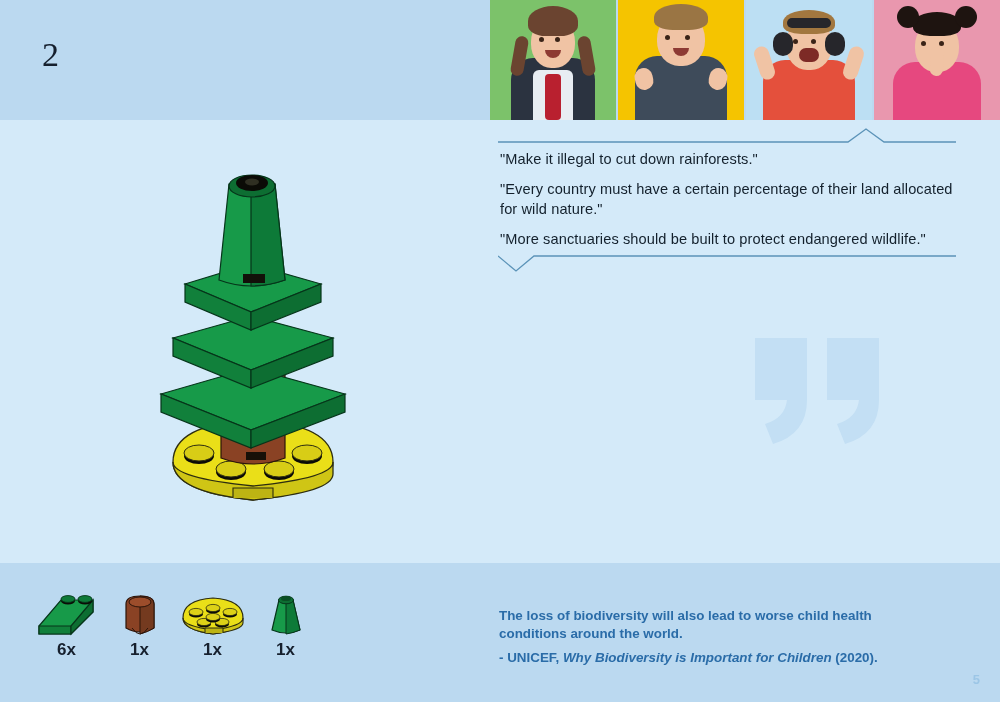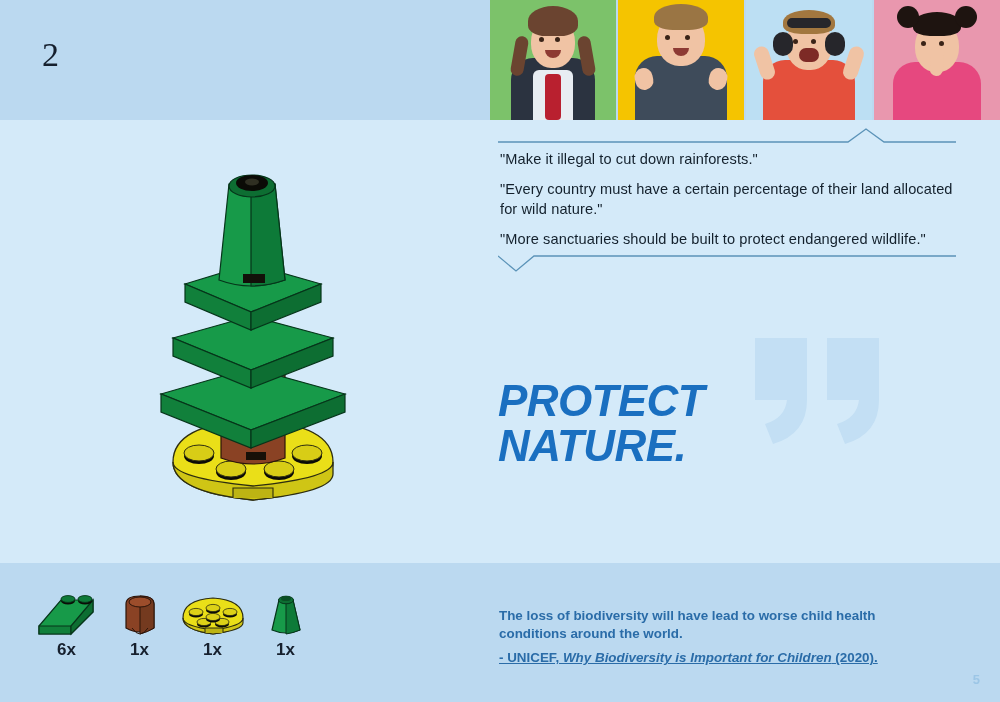--- a/index.html
+++ b/index.html
@@ -79,21 +79,21 @@
     z-index:3;
   }
   .bigquote{
     position:absolute;left:755px;top:338px;z-index:2;
     color:#c3dff4;font-size:0;line-height:0;
   }
 
   
   .source{position:absolute;left:499px;top:607px;width:430px;color:#2a6ca8;}
   .source .s1{font-size:13.4px;font-weight:bold;line-height:1.32;}
-  .source .s2{font-size:13.4px;font-weight:bold;margin-top:8px;text-decoration:underline;}
+  .source .s2{font-size:13.4px;font-weight:bold;margin-top:8px;}
   .source .s2 em{font-style:italic;}
 
   
   .parts{position:absolute;left:30px;top:588px;display:flex;align-items:flex-end;gap:0;}
   .part{width:73px;text-align:center;}
   .part .art{height:52px;display:flex;align-items:flex-end;justify-content:center;}
   .part .qty{
     margin-top:0;font-size:17px;font-weight:bold;color:#16202e;
     font-family:"Liberation Sans", sans-serif;
   }
@@ -251,27 +251,23 @@
 
   </div>
 
   <div class="bigquote">
     <svg width="130" height="108" viewBox="0 0 130 108" xmlns="http://www.w3.org/2000/svg">
       <path d="M0 0 H52 V62 Q52 96 18 106 L10 86 Q30 80 32 62 H0 Z" fill="#c3dff4"></path>
       <path d="M72 0 H124 V62 Q124 96 90 106 L82 86 Q102 80 104 62 H72 Z" fill="#c3dff4"></path>
     </svg>
   </div>
 
-  <div class="headline">
-    <div>PROTECT</div>
-    <div>NATURE.</div>
-  </div>
 
   <div class="source">
-    <div class="s1">The loss of biodiversity will have lead to worse child health conditions around the world.</div>
+    <div class="s1">The loss of biodiversity will also lead to worse child health conditions around the world.</div>
     <div class="s2"><span>- UNICEF, </span><em>Why Biodiversity is Important for Children</em><span> (2020).</span></div>
   </div>
 
   <div class="parts">
 
     <div class="part">
       <div class="art">
         <svg width="64" height="48" viewBox="0 0 64 48">
           <path d="M4 34 L26 8 L58 8 L58 20 L36 42 L4 42 Z" fill="#179a49" stroke="#06351a" stroke-width="1.2"></path>
           <path d="M4 34 L36 34 L36 42 L4 42 Z" fill="#11803b" stroke="#06351a" stroke-width="1.2"></path>

